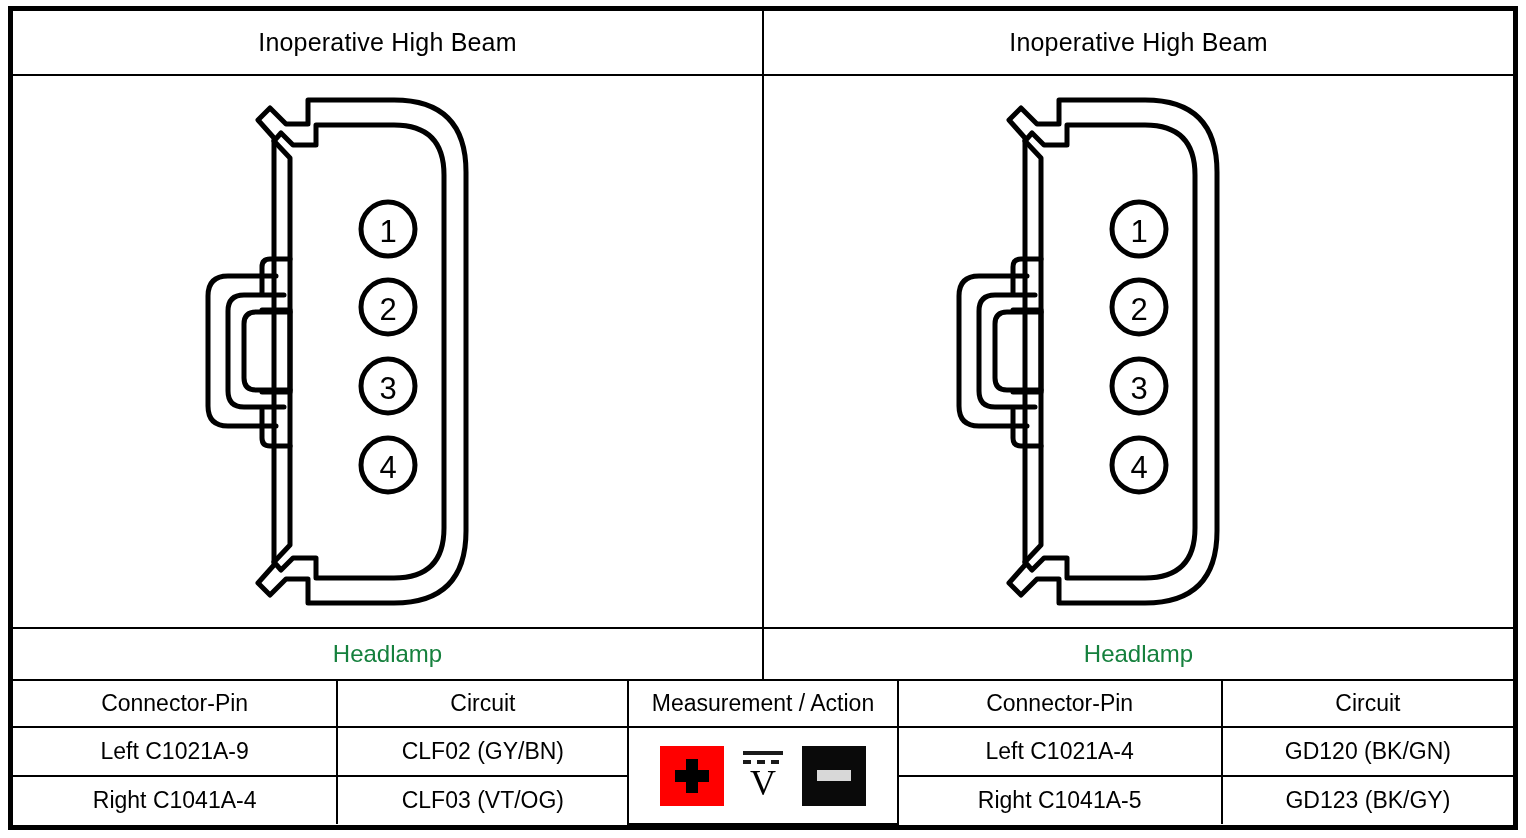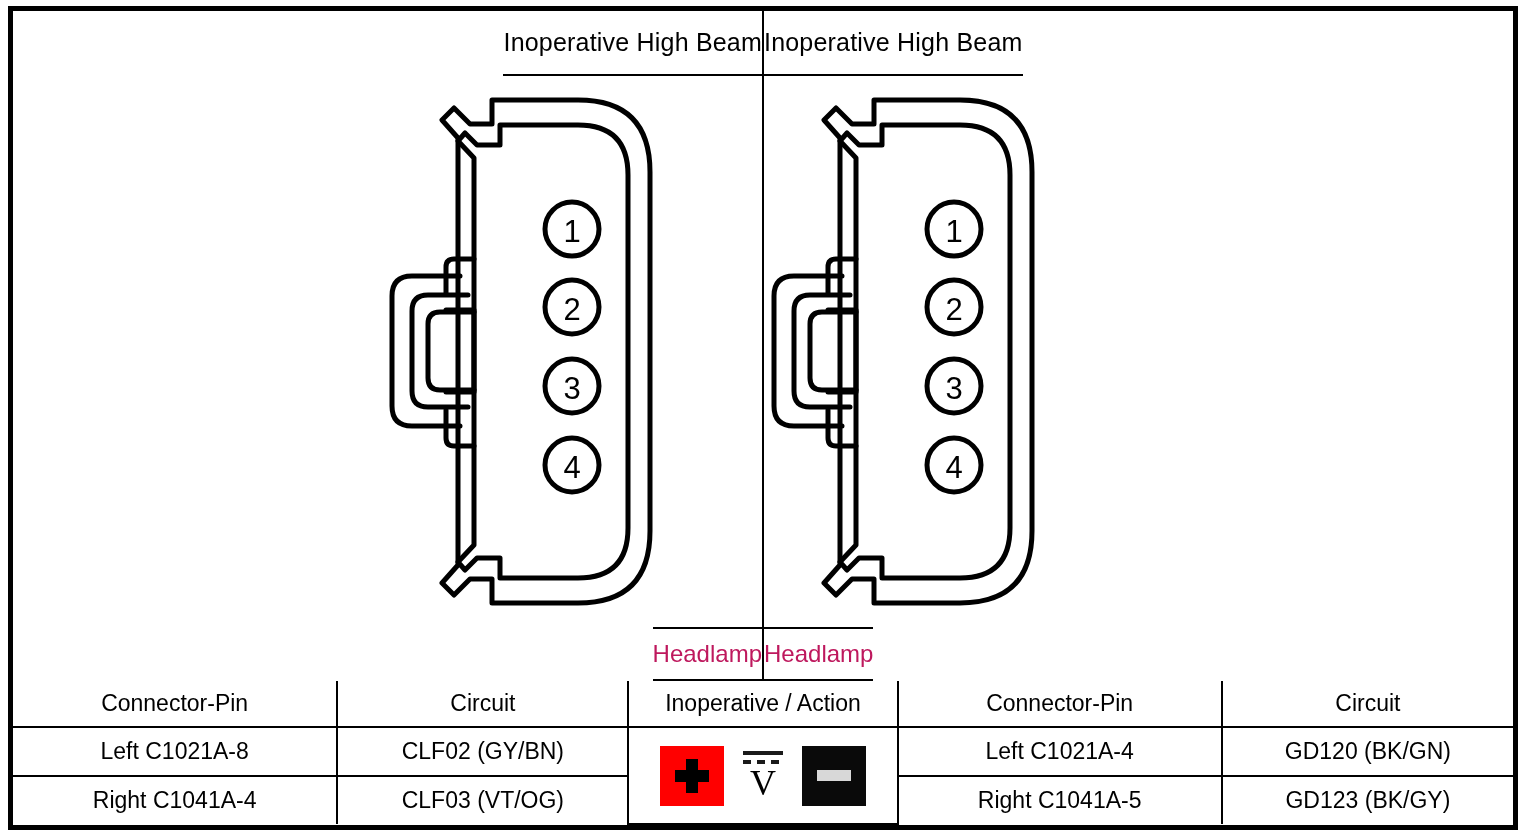--- a/index.html
+++ b/index.html
@@ -24,21 +24,20 @@
   .outer-frame {
     position: absolute;
     left: 8px;
     top: 6px;
     width: 1510px;
     height: 824px;
     border: 5px solid #000000;
     box-sizing: border-box;
     display: flex;
     flex-direction: column;
-    align-items: center;
   }
 
   
   .title-band {
     display: flex;
     height: 63px;
     flex: 0 0 63px;
     border-bottom: 2px solid #000000;
   }
   .title-cell {
@@ -81,21 +80,21 @@
     height: 50px;
     border-top: 2px solid #000000;
     border-bottom: 2px solid #000000;
   }
   .label-cell {
     flex: 1 1 50%;
     display: flex;
     align-items: center;
     justify-content: center;
     font-size: 24px;
-    color: #be185d;
+    color: #15803d;
   }
   .label-cell.left {
     border-right: 2px solid #000000;
   }
 
   
   .data-table {
     flex: 0 0 144px;
     width: 100%;
     border-collapse: collapse;
@@ -395,27 +394,27 @@
     <div class="label-band">
       <div class="label-cell left">Headlamp</div>
       <div class="label-cell right">Headlamp</div>
     </div>
 
     <table class="data-table">
       <tbody>
         <tr>
           <td class="col-cp">Connector-Pin</td>
           <td class="col-ckt">Circuit</td>
-          <td class="col-meas">Inoperative / Action</td>
+          <td class="col-meas">Measurement / Action</td>
           <td class="col-cp">Connector-Pin</td>
           <td class="col-ckt">Circuit</td>
         </tr>
 
         <tr>
-          <td>Left C1021A-8</td>
+          <td>Left C1021A-9</td>
           <td>CLF02 (GY/BN)</td>
           <td class="meas-cell" rowspan="2">
             <div class="meas-inner">
               <div class="probe-box probe-pos">
                 <span class="plus-glyph"></span>
               </div>
               <div class="dcv-symbol">
                 <span class="dcv-solid"></span>
                 <span class="dcv-dashed"></span>
                 <span class="dcv-v">V</span>

